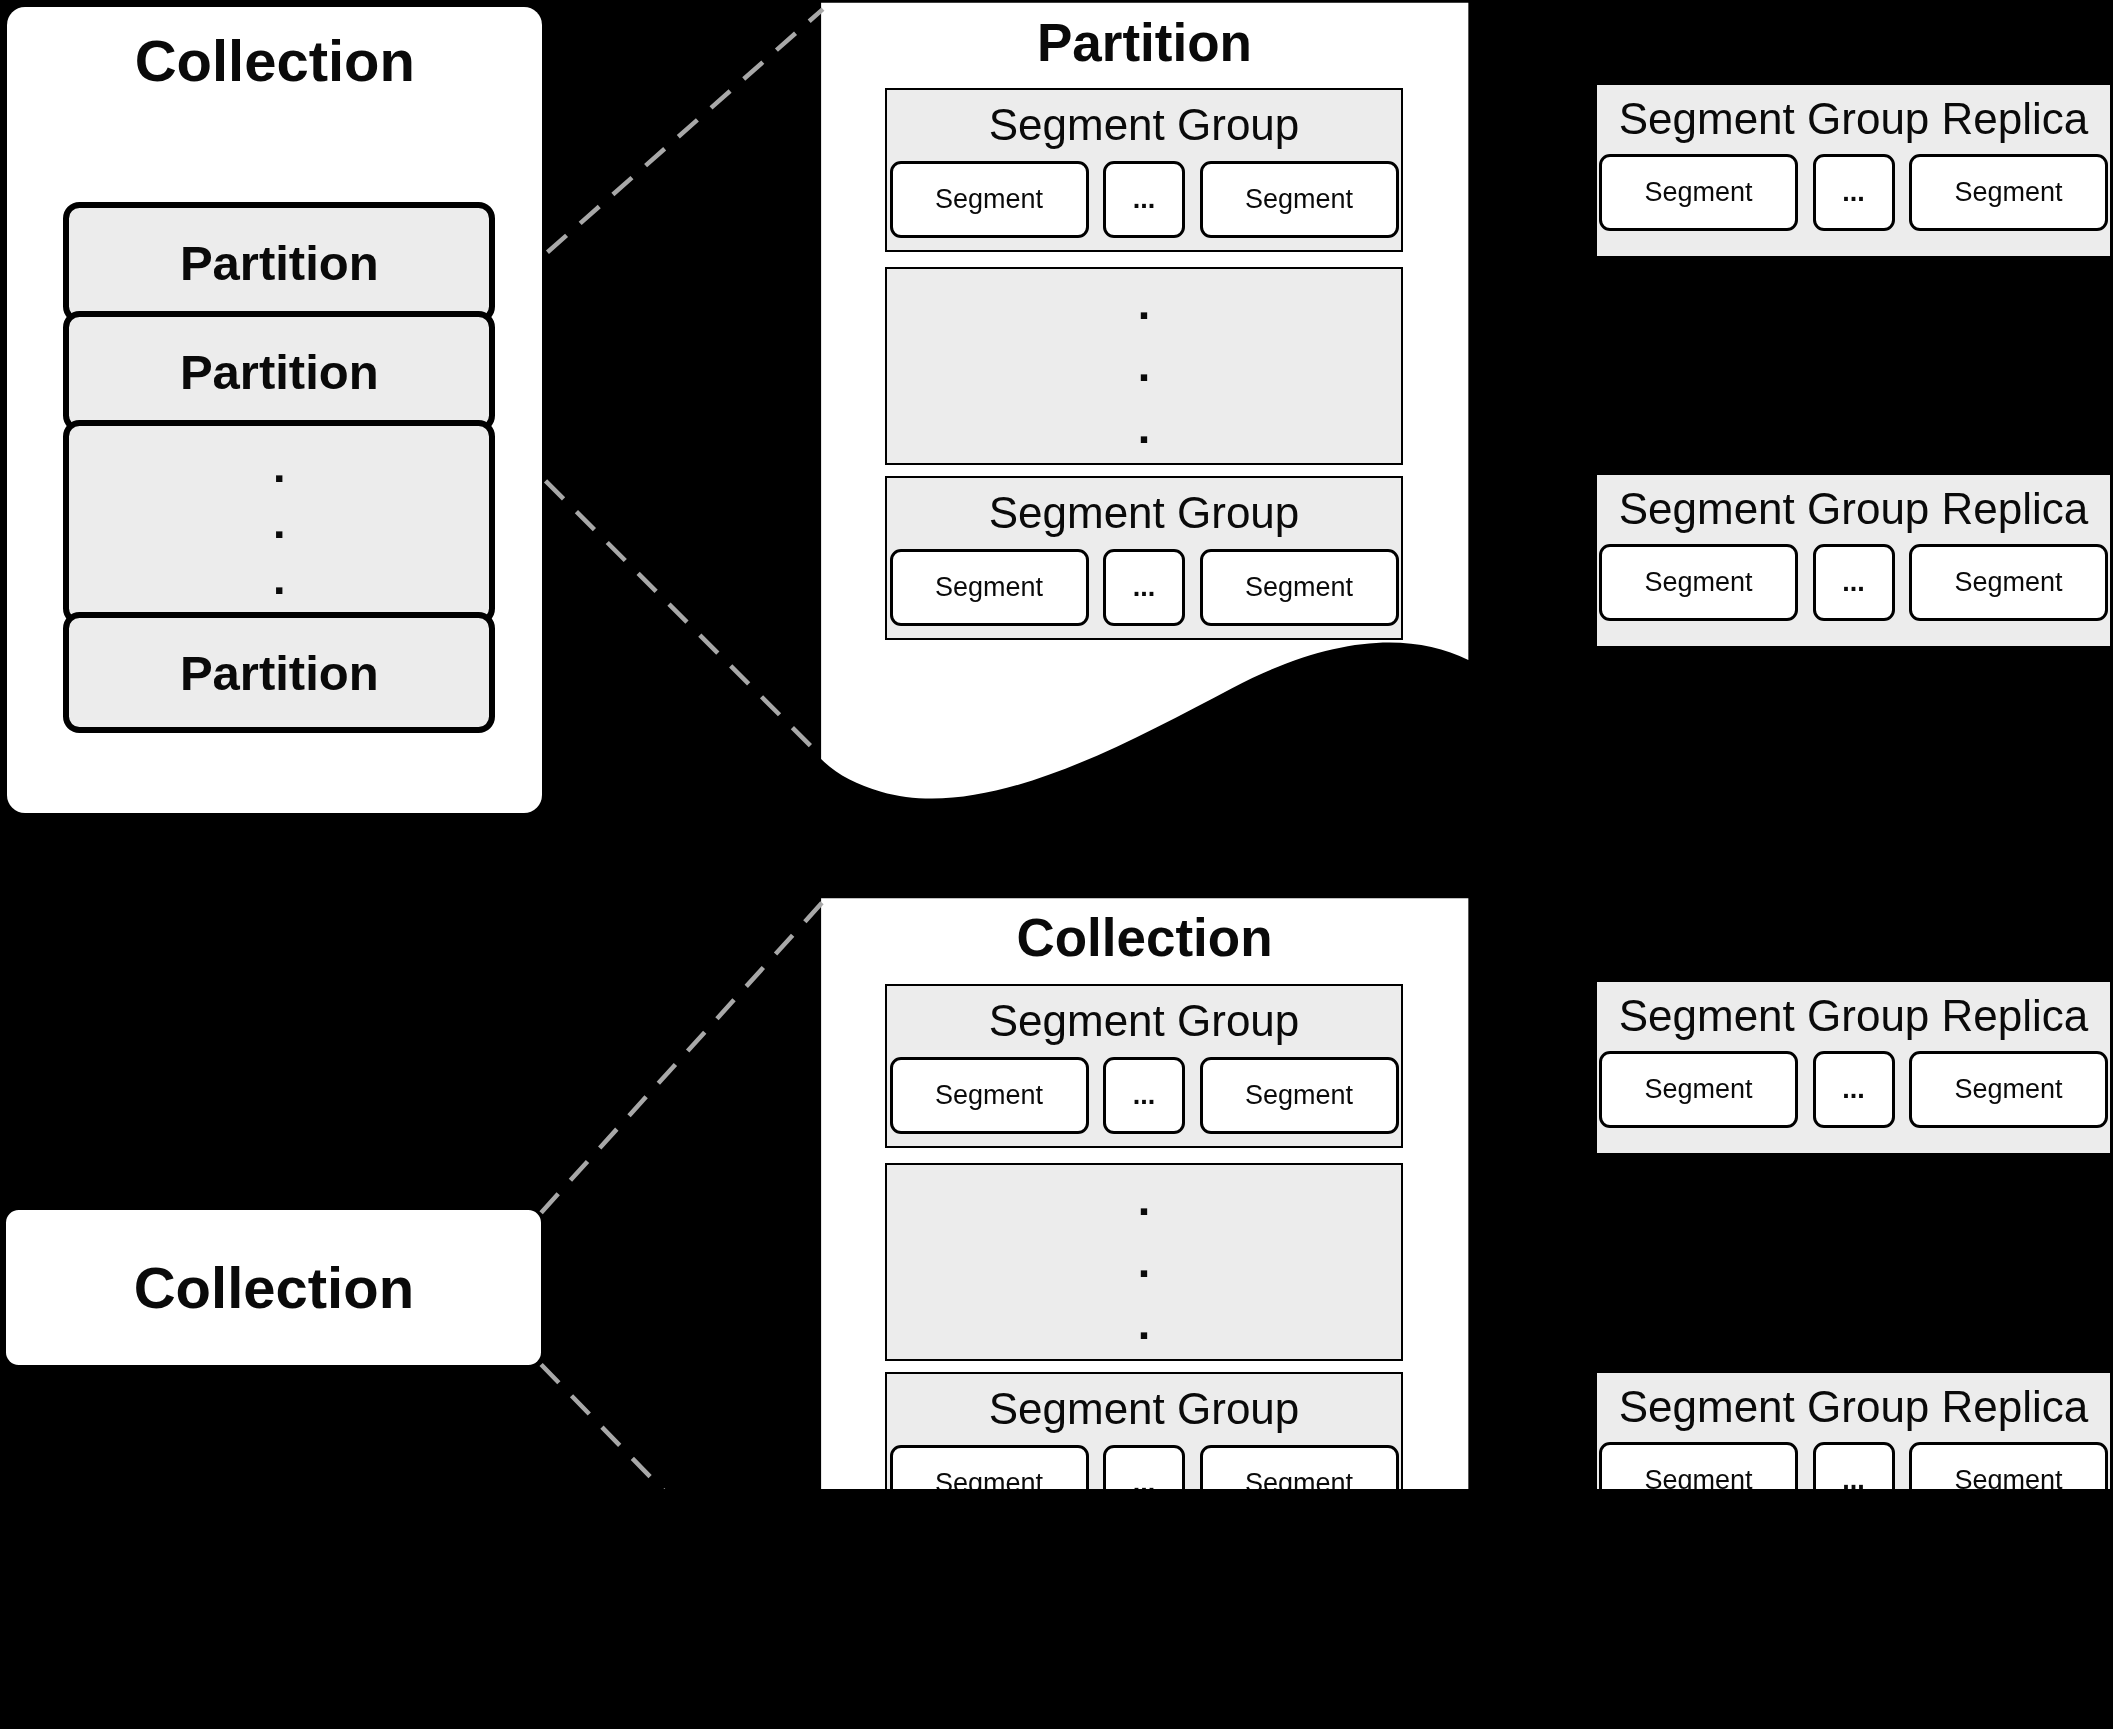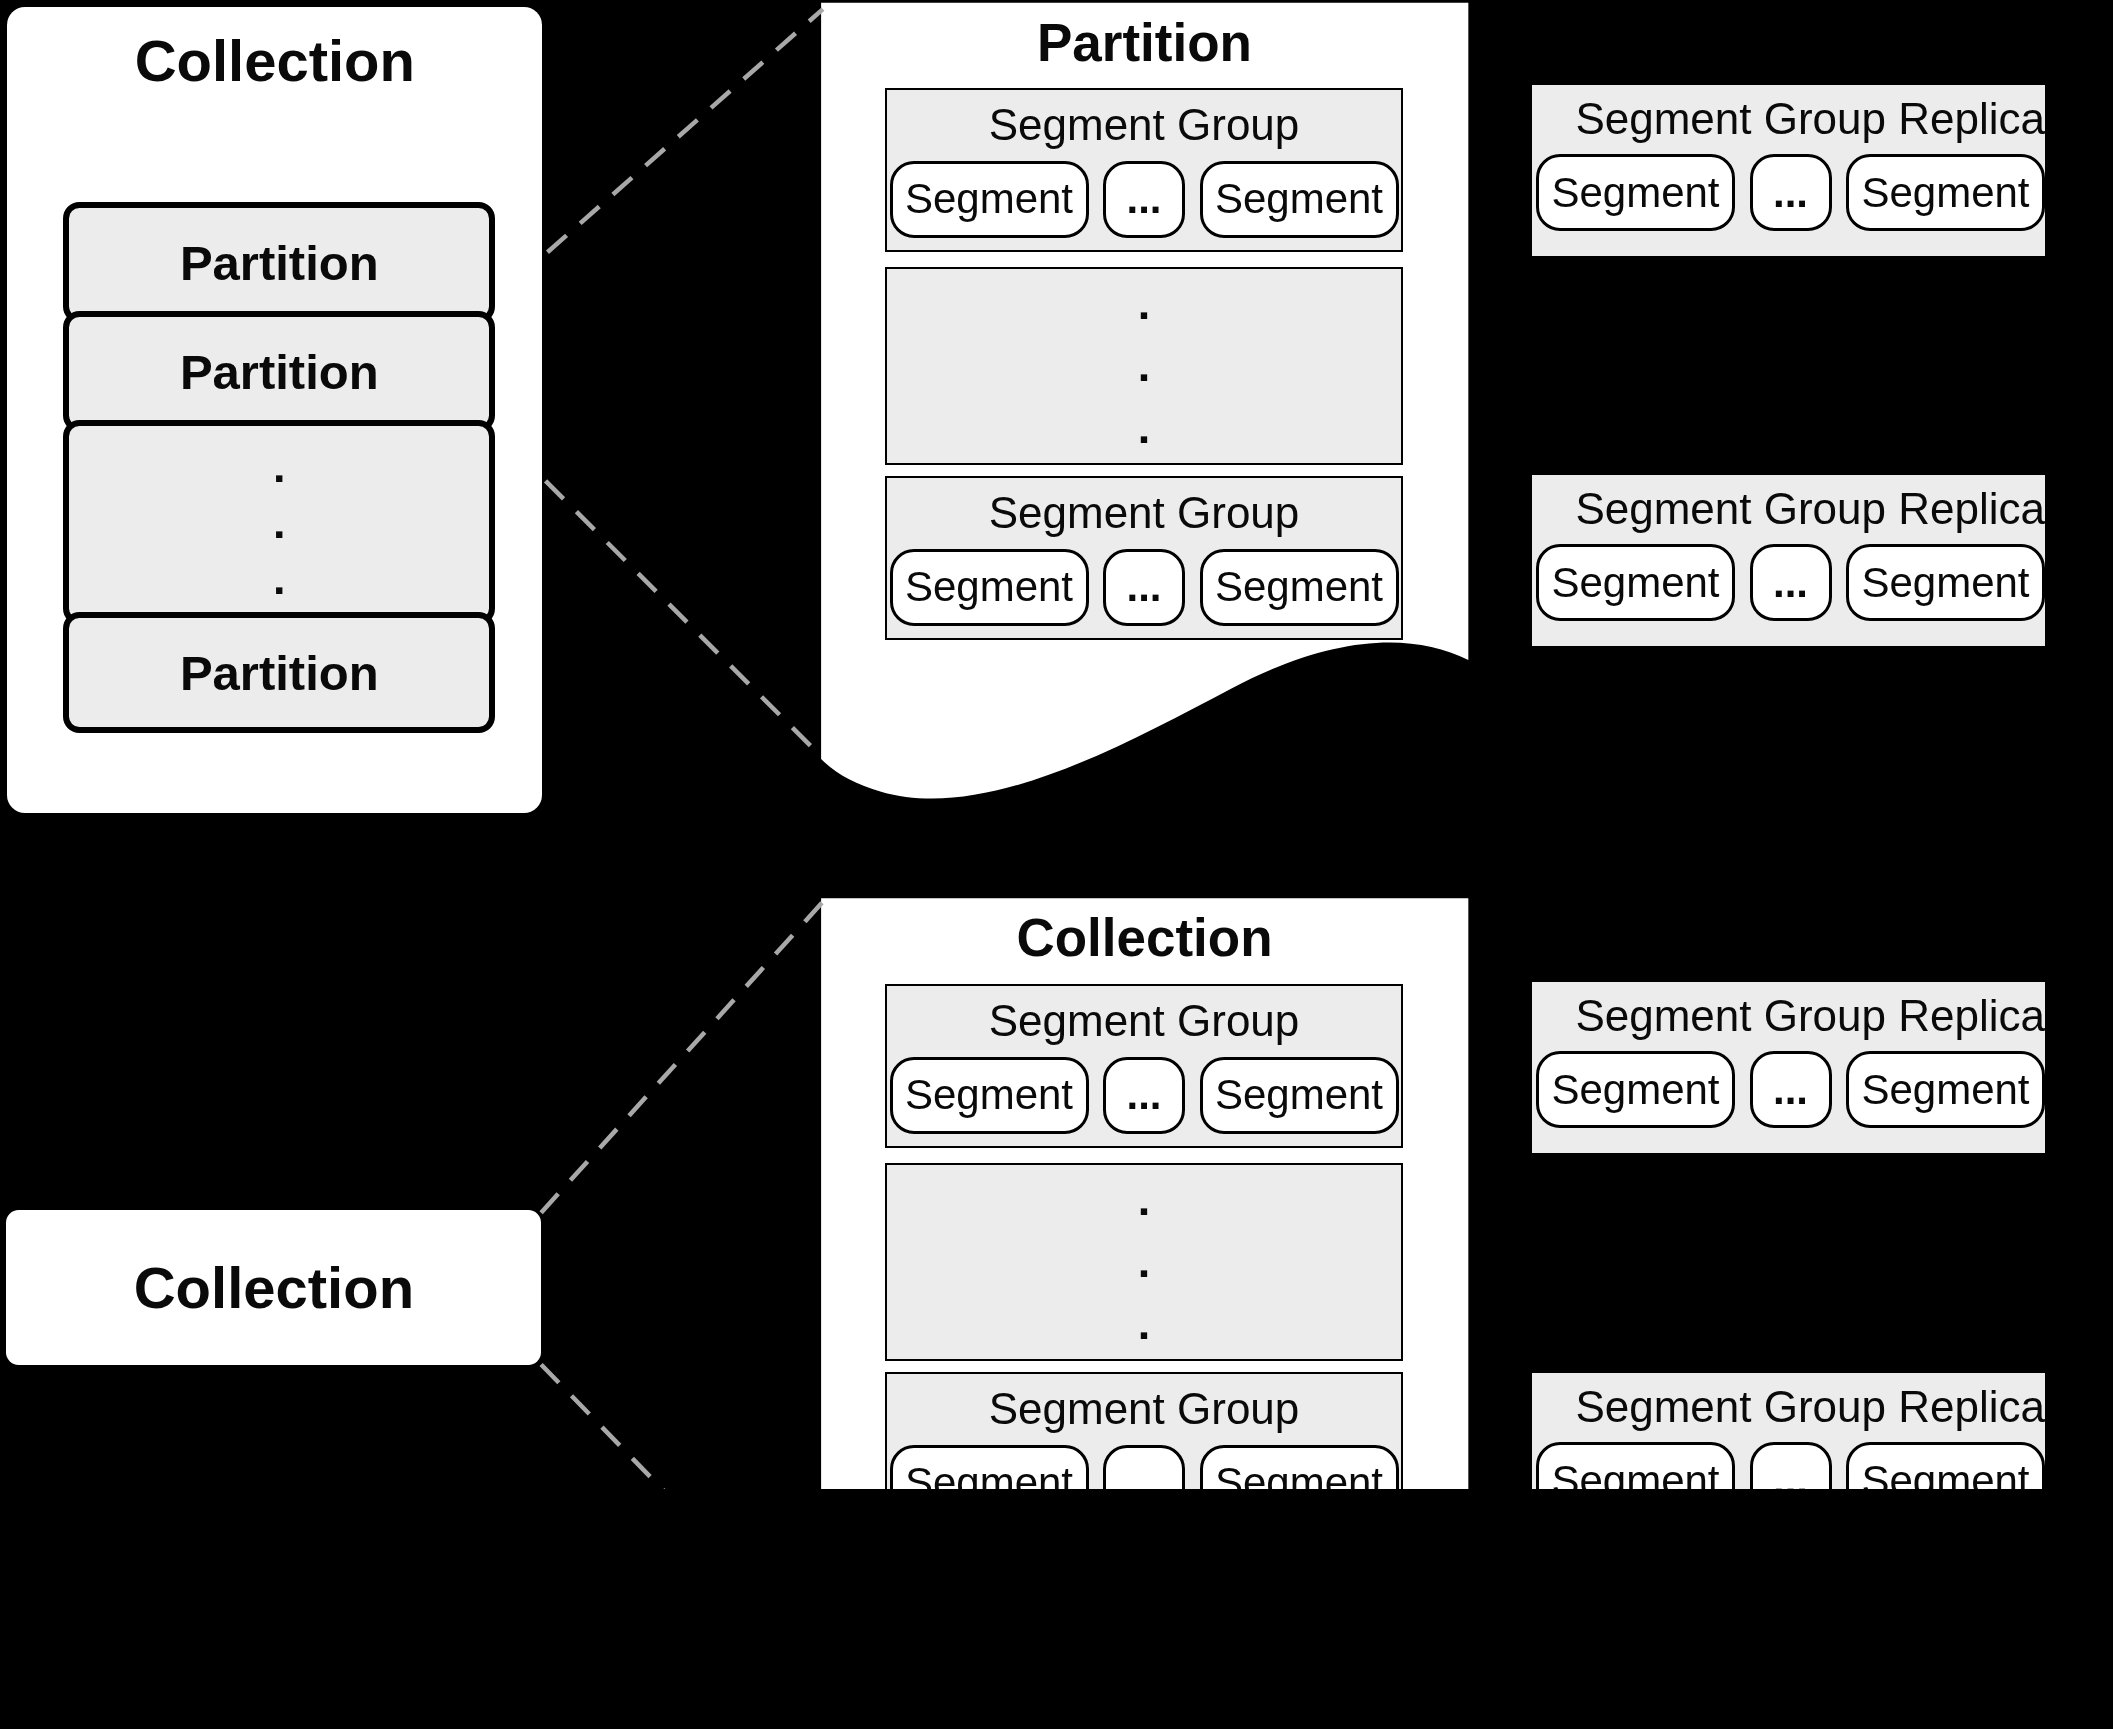--- a/index.html
+++ b/index.html
@@ -31,34 +31,34 @@
   
   .sheet-title{position:absolute;left:821px;width:647px;text-align:center;
     font-size:53px;font-weight:700;line-height:1.05;}
 
   .sg-box{position:absolute;left:885px;width:518px;height:164px;
     background:var(--box_fill);border:2.7px solid var(--border);
     display:flex;flex-direction:column;align-items:center;padding-top:11px;}
   .sg-title{font-size:44px;font-weight:400;line-height:47px;}
   .seg-row{display:flex;gap:14.5px;margin-top:12.7px;align-items:center;}
   .seg{width:193px;height:71px;background:var(--panel_fill);
-    border:3.6px solid var(--border);border-radius:24px;
+    border:3.6px solid var(--border);border-radius:11px;
     display:flex;align-items:center;justify-content:center;
-    font-size:42px;font-weight:400;}
+    font-size:27px;font-weight:400;}
   .seg.dots{width:76px;font-weight:700;}
 
   .mid-dots{position:absolute;left:885px;width:518px;height:198px;
     background:var(--box_fill);border:2.7px solid var(--border);
     display:flex;flex-direction:column;align-items:center;justify-content:center;}
   .mid-dots .vdot{line-height:62px;}
 
   
-  .replica{position:absolute;left:1532px;width:513px;height:162px;
+  .replica{position:absolute;left:1597px;width:513px;height:162px;
     background:var(--box_fill);display:flex;flex-direction:column;
-    align-items:flex-end;padding-top:9px;}
+    align-items:center;padding-top:9px;}
   .replica .sg-title{line-height:49px;}
   .replica .seg-row{margin-top:11px;}
 
   
   .label-box{background:var(--panel_fill);border-radius:12.7px;
     display:flex;align-items:center;justify-content:center;
     font-size:58px;font-weight:700;}
 </style>
 </head>
 <body>

